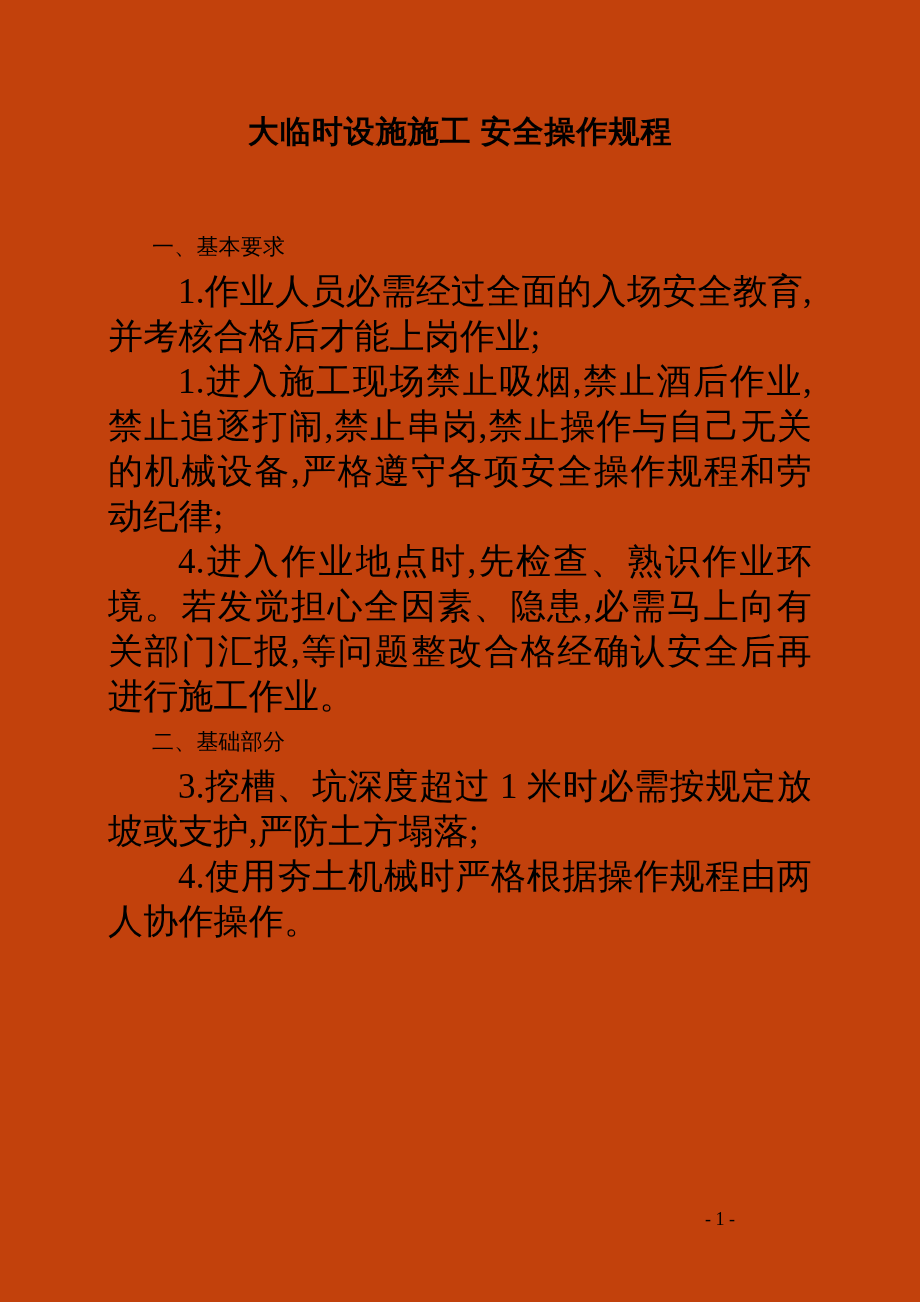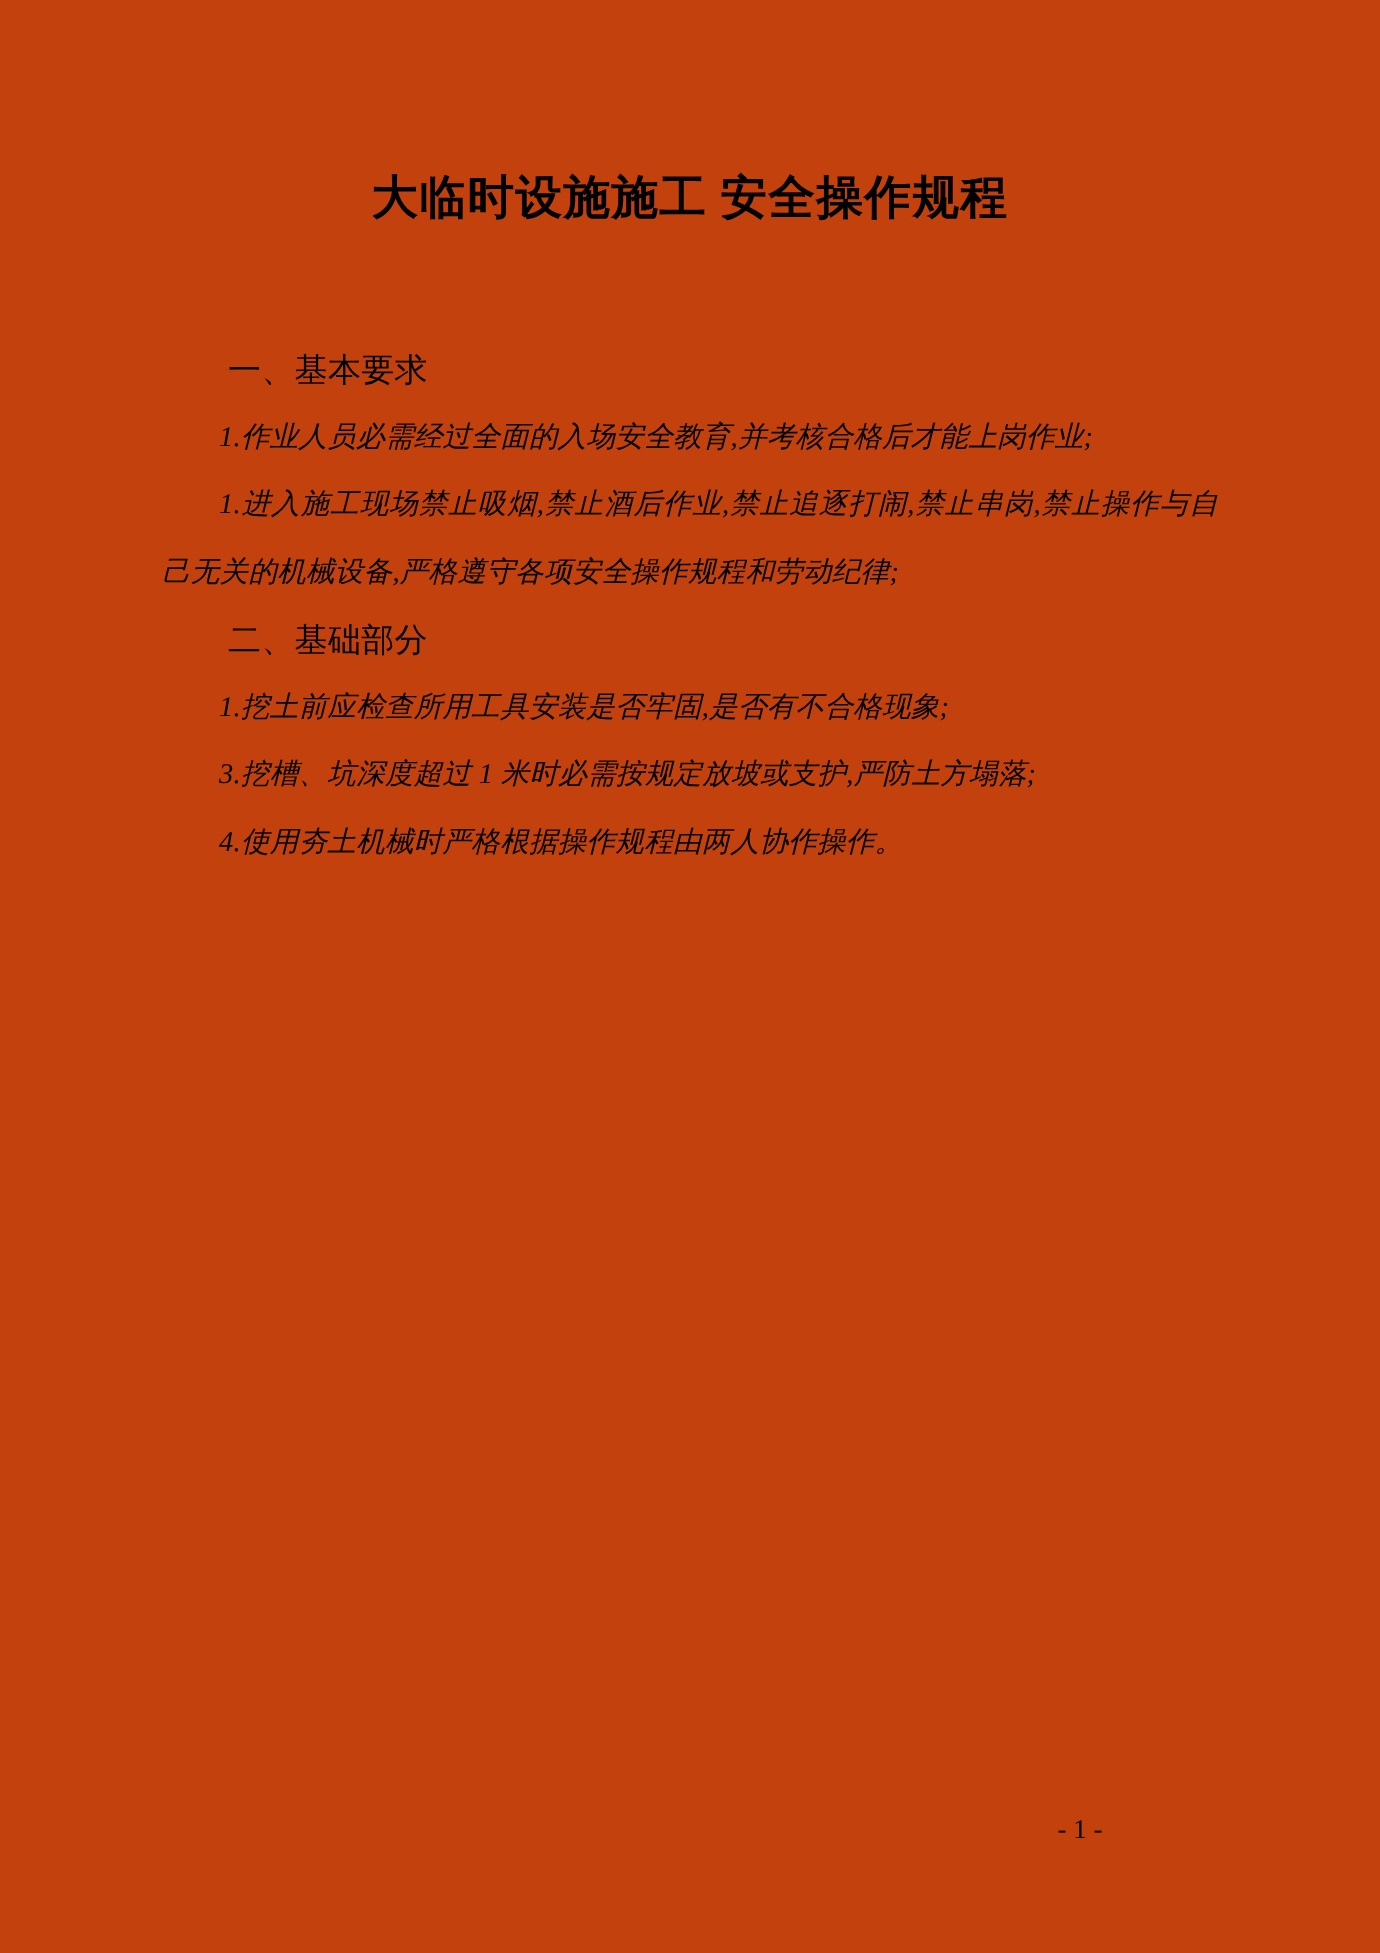--- a/index.html
+++ b/index.html
@@ -34,28 +34,27 @@
     margin-top: 112px;
     margin-bottom: 0;
     line-height: 1.3;
     font-family: "Liberation Serif", "DejaVu Serif", serif;
   }
   .body-block {
     margin-top: 72px;
   }
   p.para {
     margin: 0;
-    font-size: 19px;
+    font-size: 35px;
     line-height: 45px;
     text-indent: 2em;
     text-align: justify;
     text-justify: inter-ideograph;
     letter-spacing: 0.2px;
     word-break: break-all;
-    font-style: italic;
   }
   p.heading-para {
     margin: 0;
     font-size: 22px;
     line-height: 45px;
     text-indent: 2em;
     letter-spacing: 0.2px;
   }
   .page-number {
     position: absolute;
@@ -80,23 +79,23 @@
 
   <div class="content">
 
     <h1 class="doc-title">大临时设施施工  安全操作规程</h1>
 
     <div class="body-block">
 
       <p class="heading-para">一、基本要求</p>
       <p class="para">1.作业人员必需经过全面的入场安全教育,并考核合格后才能上岗作业;</p>
       <p class="para">1.进入施工现场禁止吸烟,禁止酒后作业,禁止追逐打闹,禁止串岗,禁止操作与自己无关的机械设备,严格遵守各项安全操作规程和劳动纪律;</p>
+      <p class="para">4.进入作业地点时,先检查、熟识作业环境。若发觉担心全因素、隐患,必需马上向有关部门汇报,等问题整改合格经确认安全后再进行施工作业。</p>
 
       <p class="heading-para">二、基础部分</p>
-      <p class="para">1.挖土前应检查所用工具安装是否牢固,是否有不合格现象;</p>
       <p class="para">3.挖槽、坑深度超过 1 米时必需按规定放坡或支护,严防土方塌落;</p>
       <p class="para">4.使用夯土机械时严格根据操作规程由两人协作操作。</p>
 
     </div>
   </div>
 
   <div class="page-number">
     <span>- 1 -</span>
   </div>
 

